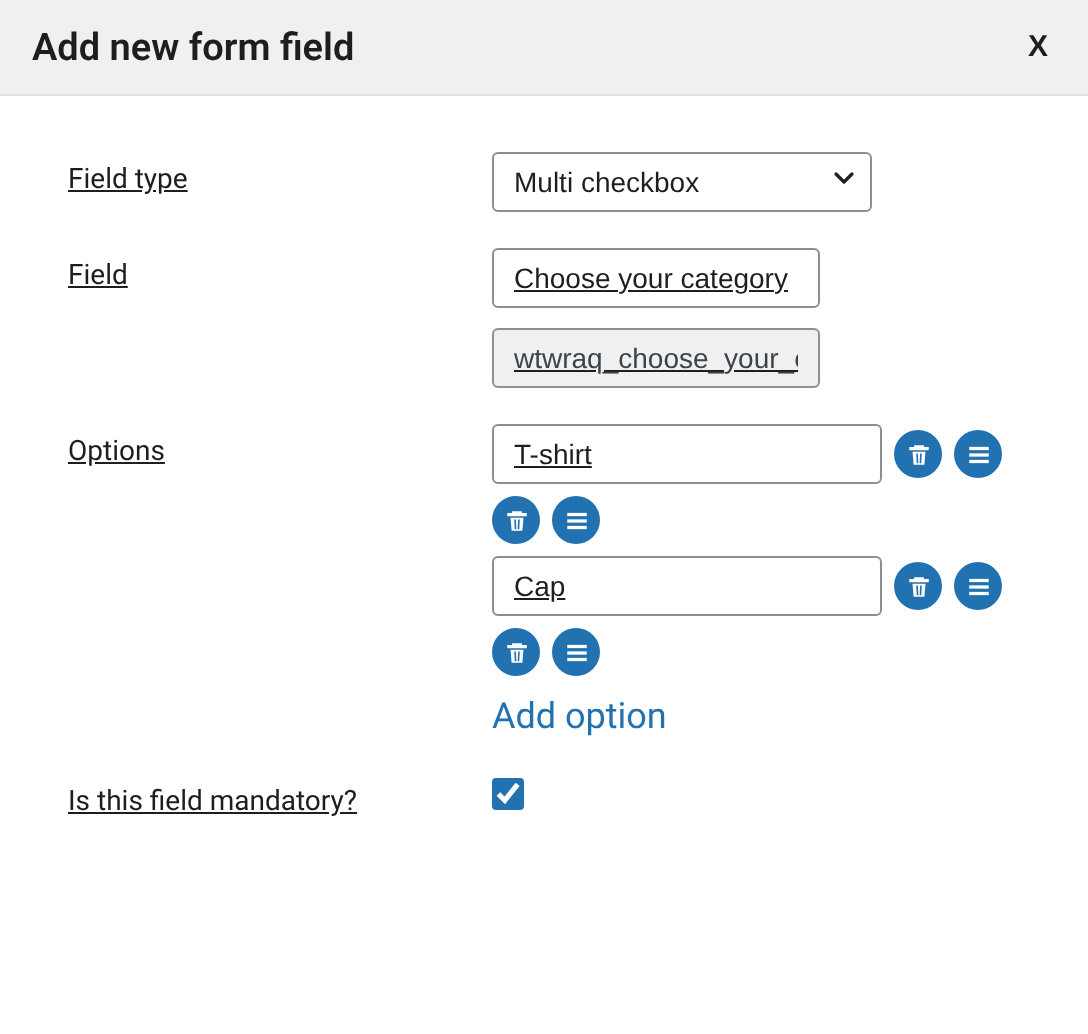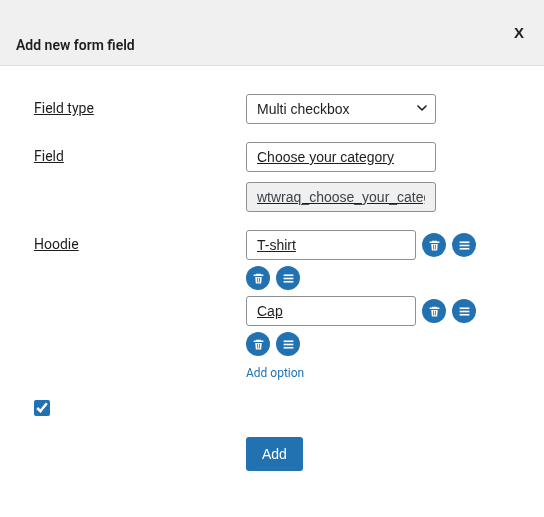--- a/index.html
+++ b/index.html
@@ -17,22 +17,21 @@
     .dialog-header {
       background: #f0f0f1;
       padding: 12px 16px;
       display: flex;
       justify-content: space-between;
       align-items: center;
       border-bottom: 1px solid #e0e0e0;
     }
     .dialog-title {
       font-weight: 600;
-      font-size: 14px;
-      margin-top: 25px;
+      font-size: 19px;
     }
     .close-btn {
       background: none;
       border: none;
       font-size: 15px;
       font-weight: 600;
       cursor: pointer;
       color: #1e1e1e;
       padding: 0 4px;
     }
@@ -73,40 +72,40 @@
     }
     .select-chevron {
       position: absolute;
       right: 8px;
       top: 50%;
       transform: translateY(-50%);
       pointer-events: none;
       color: #1e1e1e;
     }
     input[type="text"] {
-      width: 190px;
+      width: 164px;
       padding: 6px 10px;
       border: 1px solid #8c8f94;
       border-radius: 3px;
       font-size: 14px;
       color: #1e1e1e;
       background: #fff;
     }
     input[type="text"].readonly-field {
       background: #f0f0f1;
       color: #3c434a;
     }
     .option-row {
       display: flex;
       align-items: center;
       gap: 6px;
       margin-bottom: 6px;
     }
     .option-row input[type="text"] {
-      width: 170px;
+      width: 195px;
     }
     .icon-btn {
       width: 24px;
       height: 24px;
       border-radius: 50%;
       background: #2271b1;
       border: none;
       cursor: pointer;
       display: flex;
       align-items: center;
@@ -117,21 +116,21 @@
     .icon-btn svg {
       width: 13px;
       height: 13px;
     }
     .drag-handle {
       cursor: grab;
     }
     .add-option-link {
       color: #2271b1;
       text-decoration: none;
-      font-size: 12px;
+      font-size: 18px;
       cursor: pointer;
       display: inline-block;
       margin-top: 4px;
     }
     .checkbox-wrap {
       padding-top: 2px;
     }
     input[type="checkbox"] {
       width: 16px;
       height: 16px;
@@ -181,21 +180,21 @@
 
   <div class="form-row">
     <div class="form-label">Field</div>
     <div class="form-control-col stacked">
       <input type="text" value="Choose your category" style="">
       <input type="text" class="readonly-field" readonly="" value="wtwraq_choose_your_category" style="">
     </div>
   </div>
 
   <div class="form-row">
-    <div class="form-label">Hoodie</div>
+    <div class="form-label">Options</div>
     <div class="form-control-col">
       <div class="option-row">
         <input type="text" value="T-shirt" style="">
         <button class="icon-btn">
           <svg viewBox="0 0 16 16">
               <path fill="#fff" d="M5 2h6v1h3v2H2V3h3V2zm-1 4h8l-.7 8H4.7L4 6zm2.3 1l.3 6h1l-.3-6h-1zm2.4 0l-.3 6h1l.3-6h-1z"></path>
             </svg>
         </button>
         <button class="icon-btn drag-handle">
           <svg viewBox="0 0 16 16">
@@ -246,25 +245,23 @@
               <rect x="2" y="7" width="12" height="2" fill="#fff"></rect>
               <rect x="2" y="11" width="12" height="2" fill="#fff"></rect>
             </svg>
         </button>
       </div>
       <a class="add-option-link">Add option</a>
     </div>
   </div>
 
   <div class="form-row">
+    <div class="form-label">Is this field mandatory?</div>
     <div class="form-control-col checkbox-wrap">
       <input type="checkbox" checked="" style="">
     </div>
   </div>
 
   <div class="form-row">
     <div class="form-label"></div>
-    <div class="form-control-col">
-      <button class="submit-btn">Add</button>
-    </div>
   </div>
 
 </div>
 
 </body></html>

